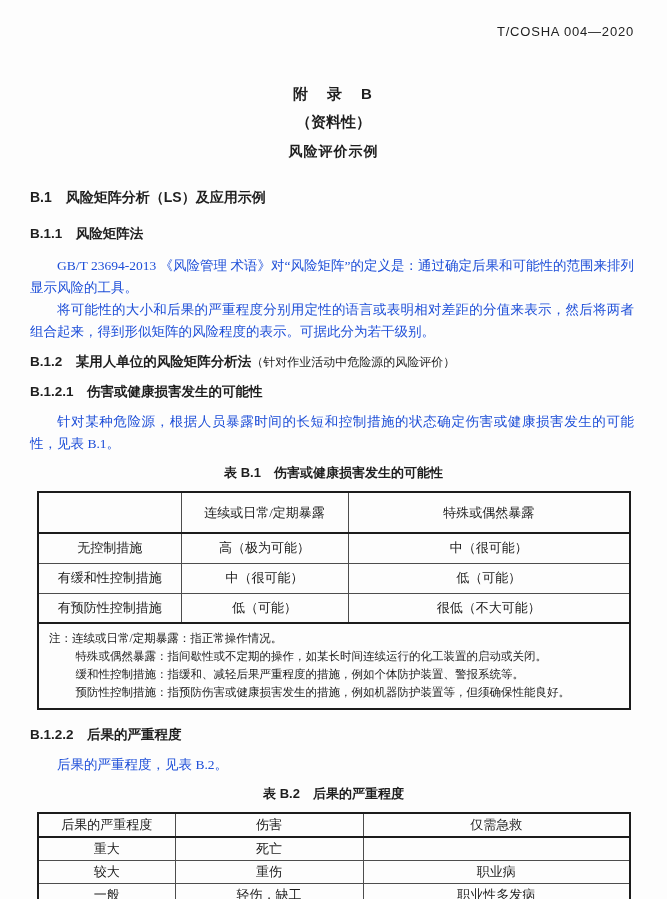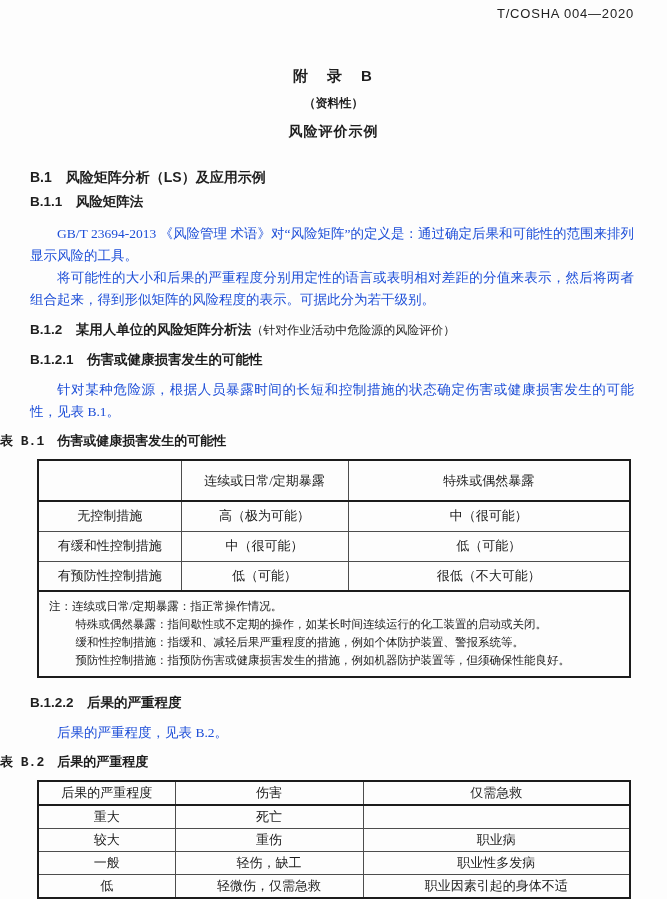--- a/index.html
+++ b/index.html
@@ -9,70 +9,70 @@
     width: 667px;
     height: 899px;
     margin: 0 auto;
     background: #fdfdfd;
     color: #1e1e1e;
     font-family: "Liberation Serif", "DejaVu Serif", serif;
     overflow: hidden;
   }
   .doc-code {
     text-align: right;
-    padding: 6px 33px 0 0;
+    padding: 24px 33px 0 0;
     font-family: "Liberation Sans", "DejaVu Sans", sans-serif;
     font-size: 13px;
     letter-spacing: 0.8px;
     color: #222;
   }
   .title-block { text-align: center; margin-top: 46px; }
   .title-appendix {
     font-family: "Liberation Sans", "DejaVu Sans", sans-serif;
     font-weight: bold; font-size: 15px; letter-spacing: 2px;
   }
   .title-kind {
     margin-top: 9px;
     font-family: "Liberation Sans", "DejaVu Sans", sans-serif;
-    font-weight: bold; font-size: 12px;
+    font-weight: bold; font-size: 15px;
   }
   .title-name {
     margin-top: 11px;
     font-family: "Liberation Sans", "DejaVu Sans", sans-serif;
     font-weight: bold; font-size: 14px; letter-spacing: 1px;
   }
   .h-num {
     font-family: "Liberation Sans", "DejaVu Sans", sans-serif;
     font-weight: bold; font-size: 13.5px;
     margin-left: 30px; margin-right: 32px;
     white-space: pre-wrap;
   }
   .h-b1    { margin-top: 28px; font-size: 14px; }
-  .h-b11   { margin-top: 6px; }
+  .h-b11   { margin-top: 18px; }
   .h-b12   { margin-top: 10px; }
   .h-b121  { margin-top: 12px; }
   .h-b122  { margin-top: 16px; }
   .h-normal {
     font-family: Liberation Serif, serif;
     font-weight: normal; font-size: 12px;
   }
   .para {
     margin: 10px 33px 0 30px;
     font-size: 13.5px;
     line-height: 22px;
     text-indent: 2em;
     text-align: justify;
     color: #1d4ed8;
   }
   .para-first { margin-top: 12px; }
   .para-follow { margin-top: 0; }
   .tbl-caption {
     margin-top: 9px;
-    text-align: left;
-    font-family: Liberation Mono, monospace;
+    text-align: center;
+    font-family: Liberation Sans, sans-serif;
     font-weight: bold; font-size: 13px;
     white-space: pre-wrap;
   }
   table.tbl {
     border-collapse: collapse;
     table-layout: fixed;
     width: 592px;
     margin: 9px 0 0 37px;
     border: 2px solid #1c1c1c;
     background: #fdfdfd;

